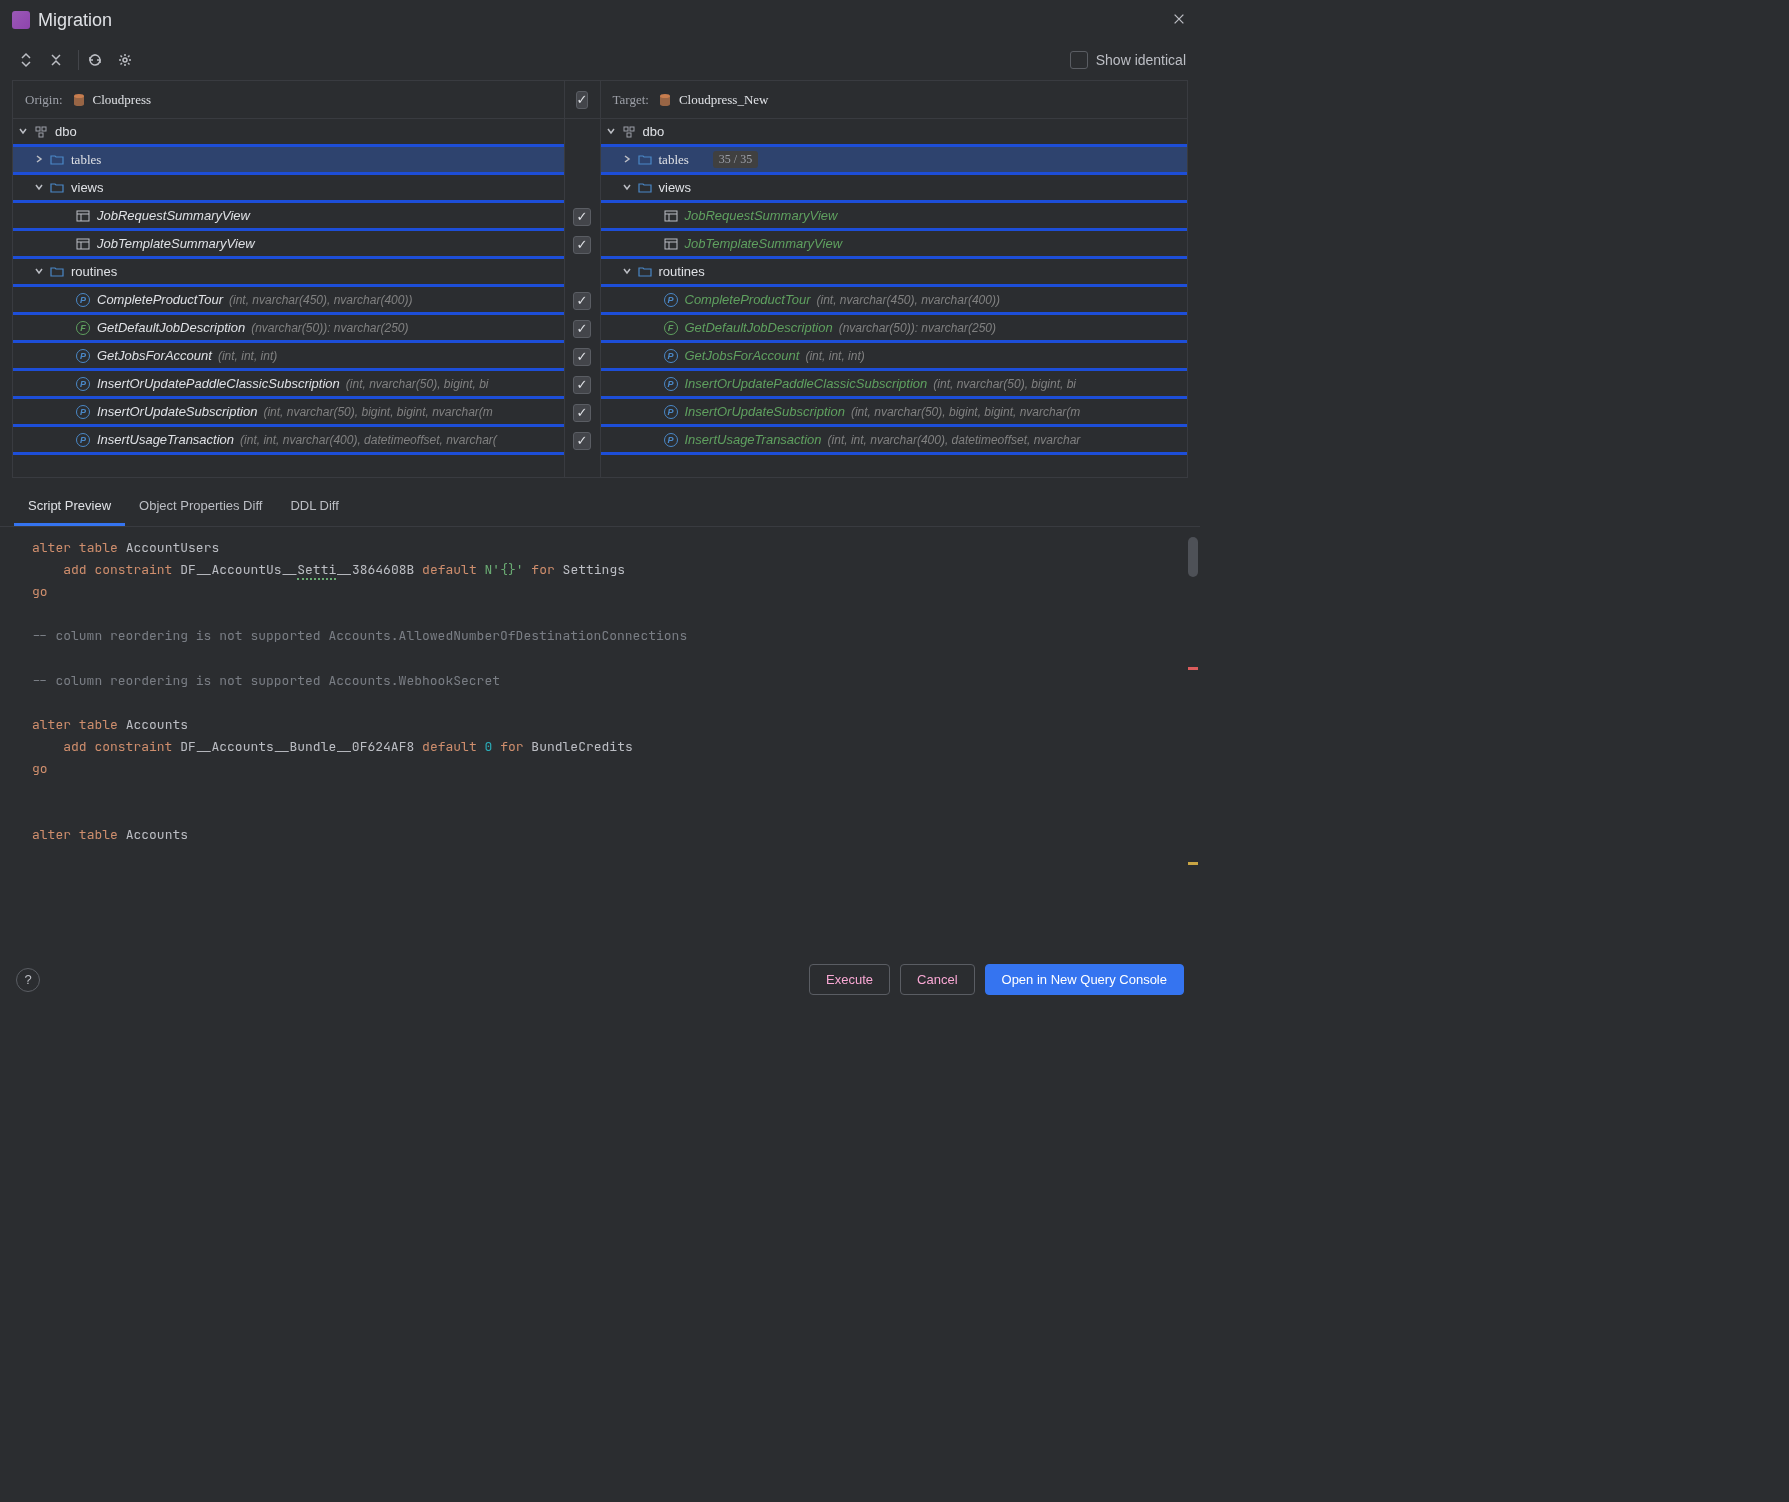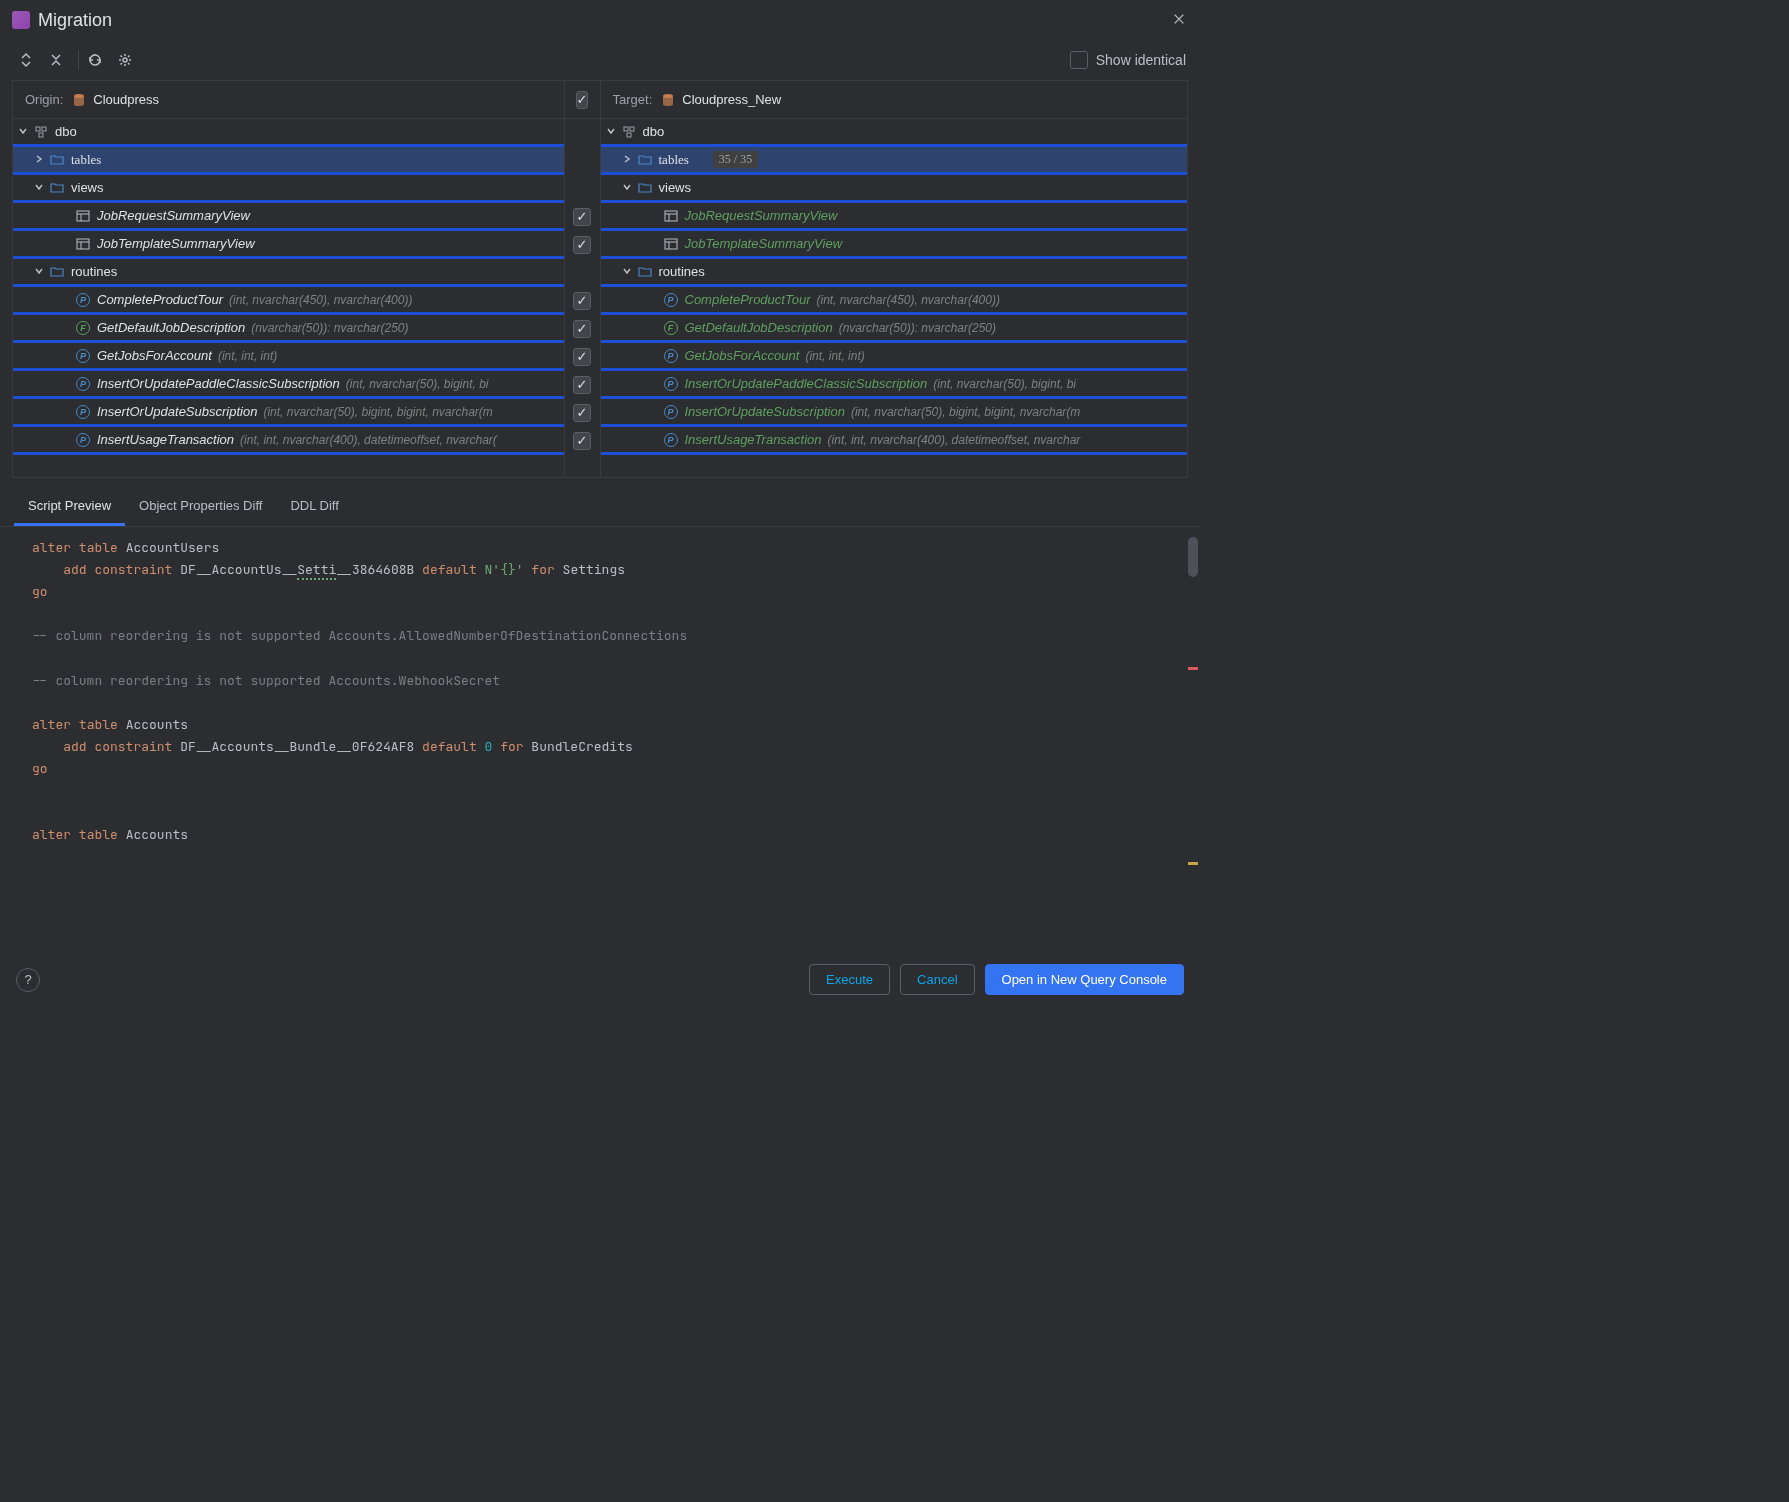--- a/index.html
+++ b/index.html
@@ -66,20 +66,21 @@
   margin: 0 12px;
   height: 398px;
 }
 .panel { flex: 1; display: flex; flex-direction: column; overflow: hidden; }
 .panel-header {
   display: flex;
   align-items: center;
   padding: 6px 12px;
   height: 38px;
   border-bottom: 1px solid #393b40;
+  font-family: Liberation Serif, serif;
 }
 .panel-label { color: #9da0a8; margin-right: 8px; }
 .db-icon {
   width: 16px; height: 16px;
   margin-right: 6px;
 }
 .db-name { color: #dfe1e5; }
 .tree { flex: 1; overflow: hidden; }
 .tree-row {
   display: flex;
@@ -217,21 +218,21 @@
   border-radius: 50%;
   display: flex; align-items: center; justify-content: center;
   color: #bcbec4;
   cursor: pointer;
 }
 .btn {
   padding: 7px 16px;
   border-radius: 4px;
   border: 1px solid #5a5d63;
   background: transparent;
-  color: #0ea5e9;
+  color: #f9a8d4;
   cursor: pointer;
   font-size: 13px;
 }
 .btn.primary {
   background: #3574f0;
   border-color: #3574f0;
   color: #fff;
 }
 .spacer { flex: 1; }
 svg { display: block; }

